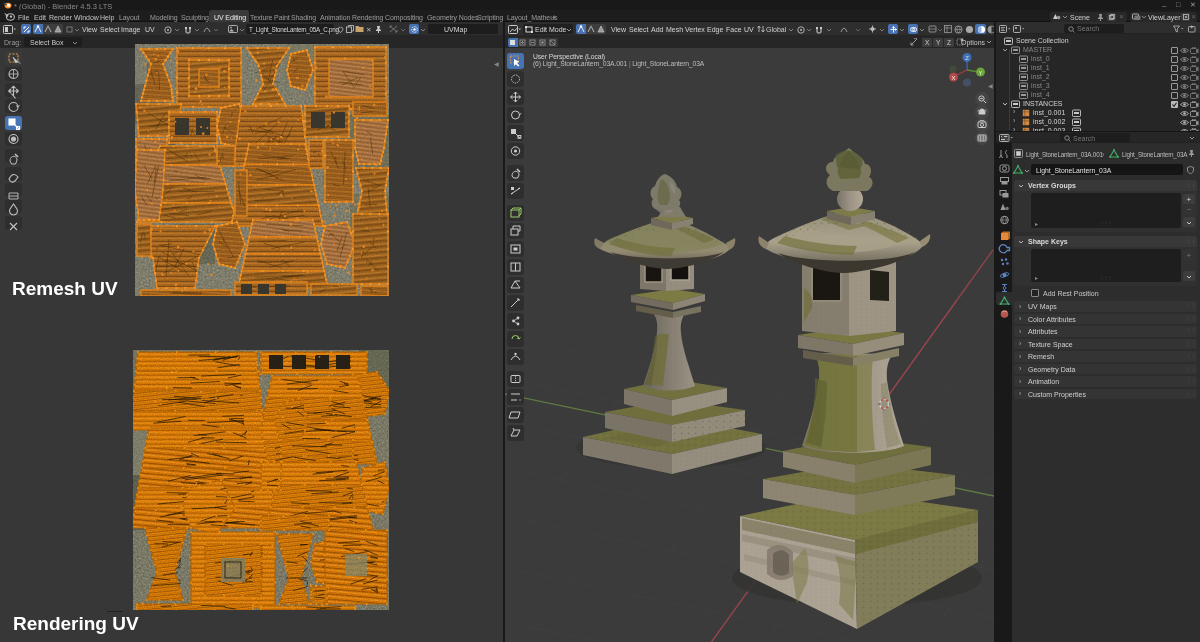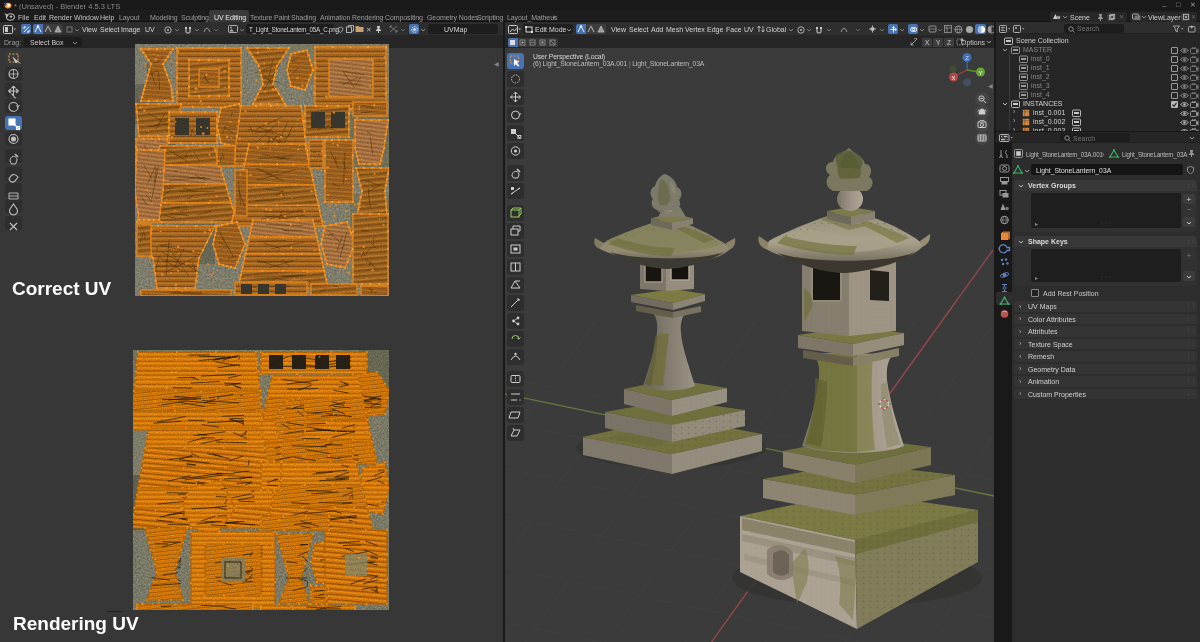--- a/index.html
+++ b/index.html
@@ -6,21 +6,21 @@
 .btn{background:#3d3d3d;border-radius:2px}
 .fld{background:#1d1d1d;border-radius:2px}
 svg{display:block}
 </style></head><body>
 <div class="a " style="left:0px;top:0px;width:1200px;height:10px;background:#191919;"></div>
 <svg class="a" style="left:3px;top:1px" width="9" height="8" viewBox="0 0 9 8">
     <ellipse cx="5" cy="4.6" rx="3.4" ry="2.8" fill="#ff9632"></ellipse>
     <circle cx="5.6" cy="4.2" r="1.5" fill="#fff"></circle>
     <path d="M0.2,1 L4,3.4 L2.6,4.8 Z" fill="#265787"></path>
   </svg>
-<div class="a" style="left:14px;top:1.5px;font-size:7.5px;color:#8a8a8a;font-weight:400;letter-spacing:0px;white-space:nowrap;">* (Unsaved) - Blender 4.5.3 LTS</div>
+<div class="a" style="left:14px;top:1.5px;font-size:7.5px;color:#8a8a8a;font-weight:400;letter-spacing:0px;white-space:nowrap;">* (Global) - Blender 4.5.3 LTS</div>
 <div class="a" style="left:1162px;top:0.5px;font-size:8px;color:#999;font-weight:400;letter-spacing:0px;white-space:nowrap;">–</div>
 <div class="a" style="left:1176px;top:1px;font-size:7px;color:#999;font-weight:400;letter-spacing:0px;white-space:nowrap;">□</div>
 <div class="a" style="left:1190px;top:1px;font-size:7px;color:#999;font-weight:400;letter-spacing:0px;white-space:nowrap;">✕</div>
 <div class="a " style="left:0px;top:10px;width:1200px;height:12px;background:#1d1d1d;border-bottom:1px solid #111;"></div>
 <svg class="a" style="left:4px;top:12px" width="11" height="9" viewBox="0 0 11 9">
     <ellipse cx="6.4" cy="5" rx="4" ry="3.2" fill="none" stroke="#bbb" stroke-width="1.1"></ellipse>
     <circle cx="7" cy="4.6" r="1.2" fill="#bbb"></circle>
     <path d="M0.2,0.8 L4.6,3.6 L3,5.4 Z" fill="#bbb"></path>
   </svg>
 <div class="a" style="left:18px;top:13.8px;font-size:7px;color:#c4c4c4;font-weight:400;letter-spacing:0px;white-space:nowrap;">File</div>
@@ -2175,21 +2175,21 @@
       <circle cx="139.5" cy="195.1" r="1.0" fill="#ffa030" opacity="0.8"></circle>
       <circle cx="62.8" cy="9.1" r="0.7" fill="#ffa030" opacity="0.8"></circle>
       <circle cx="115.1" cy="229.0" r="0.8" fill="#ffa030" opacity="0.8"></circle>
       <circle cx="128.5" cy="29.1" r="0.8" fill="#ffa030" opacity="0.8"></circle>
       <circle cx="18.1" cy="36.5" r="0.7" fill="#ffa030" opacity="0.8"></circle>
       <circle cx="22.2" cy="209.7" r="0.9" fill="#ffa030" opacity="0.8"></circle>
       <circle cx="182.3" cy="5.3" r="0.8" fill="#ffa030" opacity="0.8"></circle>
       <rect width="256" height="260" filter="url(#n4)" opacity="0.22"></rect>
     </svg>
   </div>
-<div class="a" style="left:12px;top:278px;font-size:19px;color:#fff;font-weight:700;letter-spacing:0px;white-space:nowrap;">Correct UV</div>
+<div class="a" style="left:12px;top:278px;font-size:19px;color:#fff;font-weight:700;letter-spacing:0px;white-space:nowrap;">Remesh UV</div>
 <div class="a" style="left:13px;top:613px;font-size:19px;color:#fff;font-weight:700;letter-spacing:0px;white-space:nowrap;">Rendering UV</div>
 <div class="a " style="left:107px;top:611px;width:16px;height:1px;background:#222;"></div>
 <div class="a " style="left:503px;top:22px;width:2px;height:620px;background:#191919;"></div>
 <div class="a " style="left:505px;top:22px;width:489px;height:620px;background:#3b3b3b;"></div>
 <div class="a" style="left:505px;top:48px;width:489px;height:594px;overflow:hidden">
     <svg width="489" height="594" viewBox="0 0 489 594">
       <defs>
 <linearGradient id="stoneL" x1="0" y1="0" x2="1" y2="0">
  <stop offset="0" stop-color="#6a655a"></stop>
           <stop offset="0.55" stop-color="#867f72"></stop>

